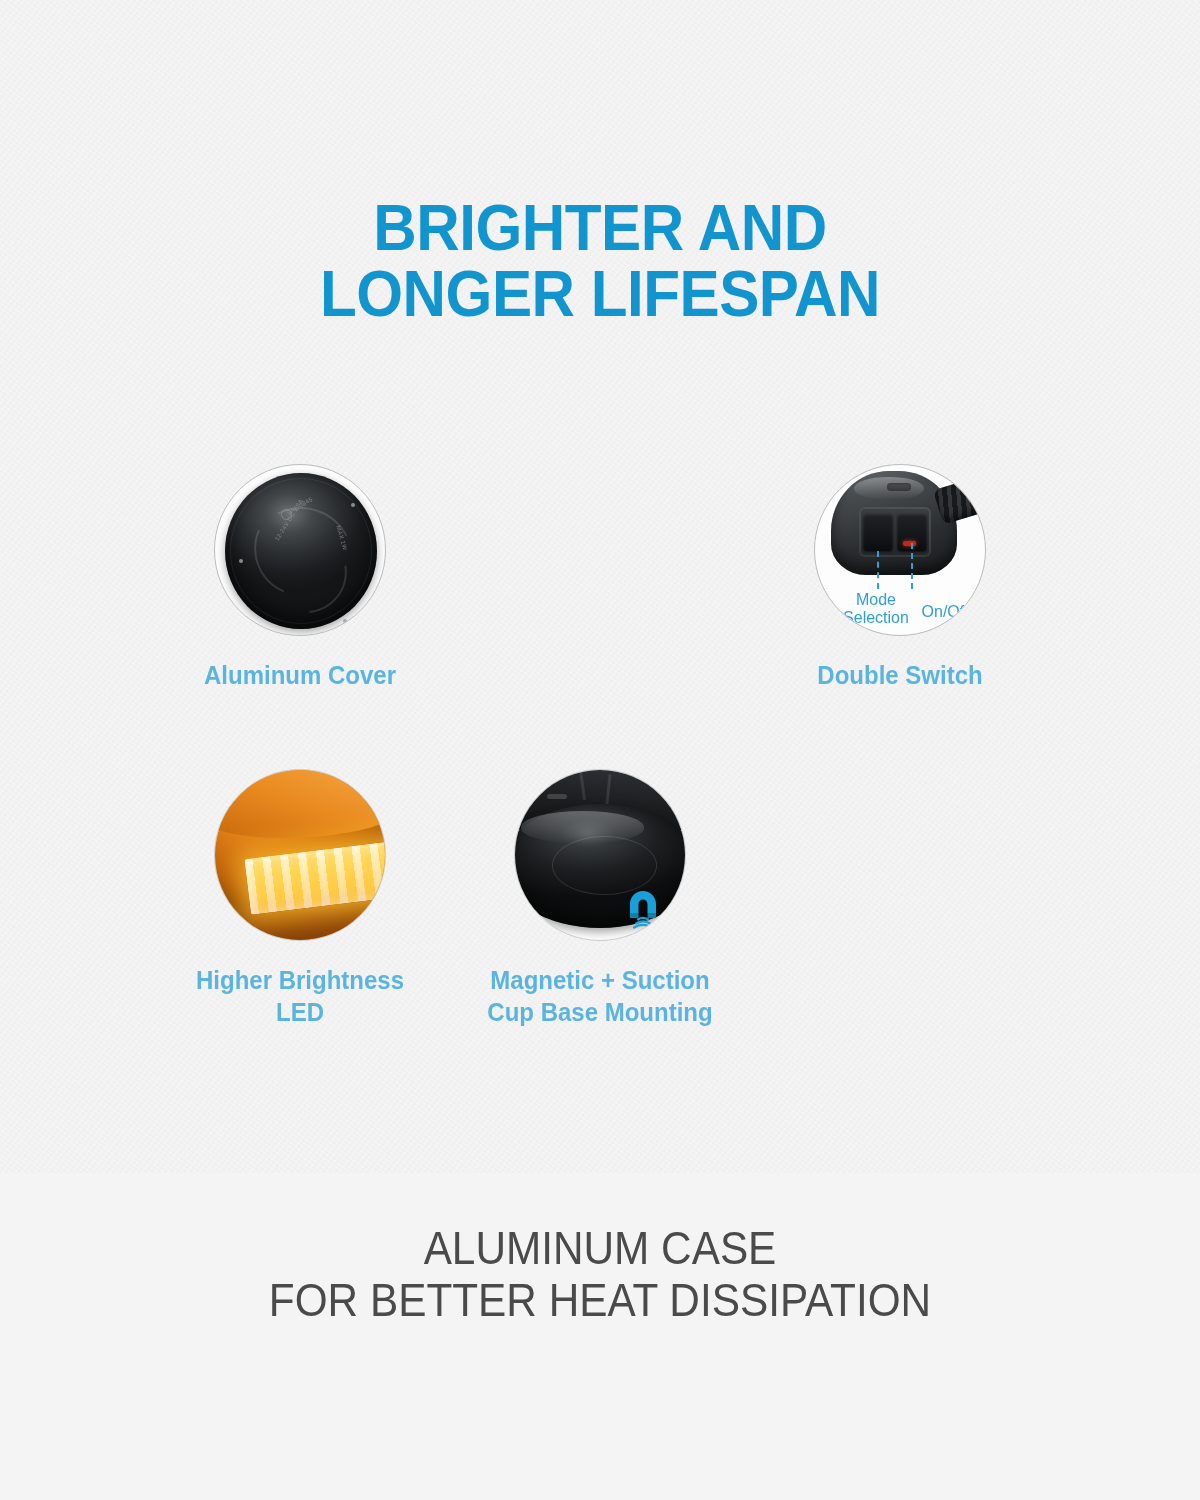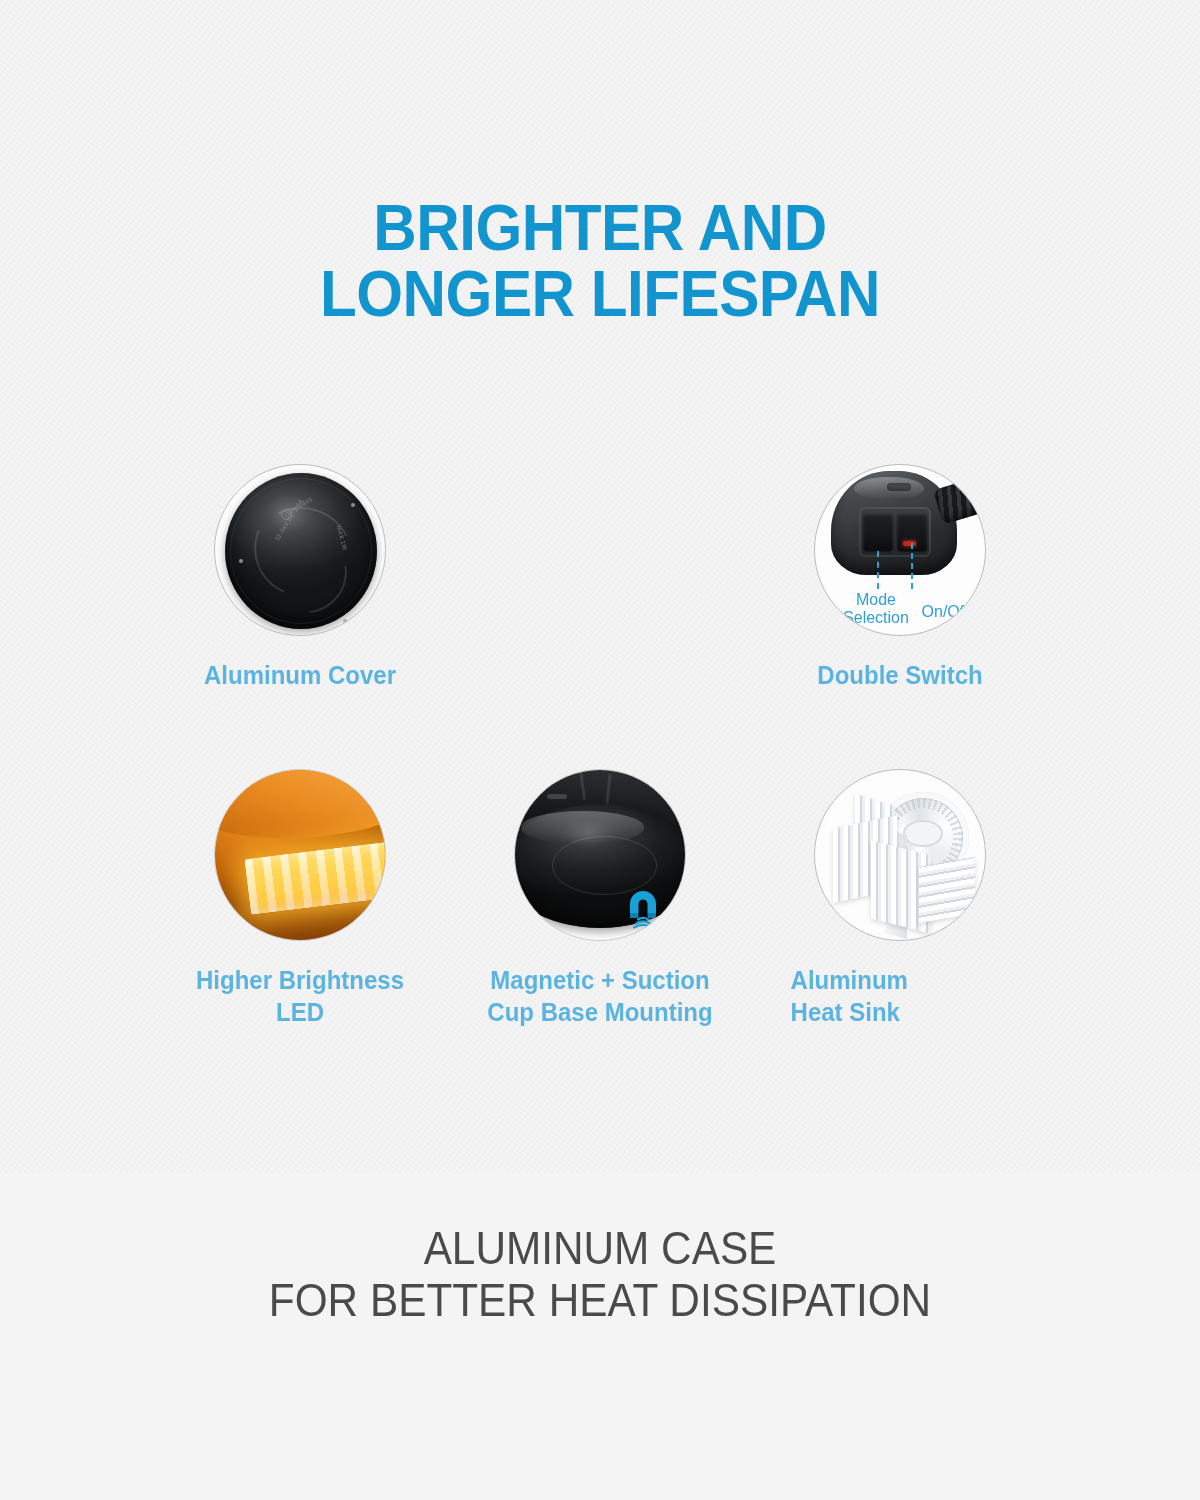--- a/index.html
+++ b/index.html
@@ -396,37 +396,20 @@
             <div class="led-band-glow"></div>
             <div class="led-band"></div>
           </div>
         </div>
         <div class="caption">
           <div>Higher Brightness</div>
           <div>LED</div>
         </div>
       </div>
 
-      <div class="cell c2">
-        <div class="thumb-wrap">
-          <div class="thumb">
-            <div class="hs-core"></div>
-            <div class="hs-teeth"></div>
-            <div class="hs-wall"></div>
-            <div class="finblock fb4"></div>
-            <div class="finblock fb1"></div>
-            <div class="finblock fb2"></div>
-            <div class="finblock fb3"></div>
-          </div>
-        </div>
-        <div class="caption left">
-          <div>Aluminum</div>
-          <div>Heat Sink</div>
-        </div>
-      </div>
     </div>
   </div>
 
   <div class="footer">
     <div>ALUMINUM CASE</div>
     <div>FOR BETTER HEAT DISSIPATION</div>
   </div>
 
 </div>
 

